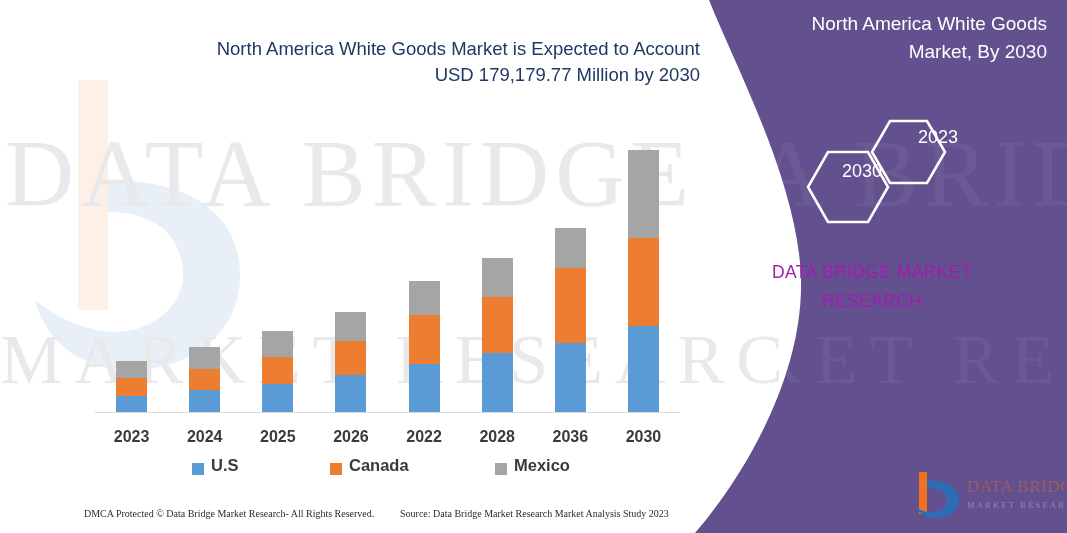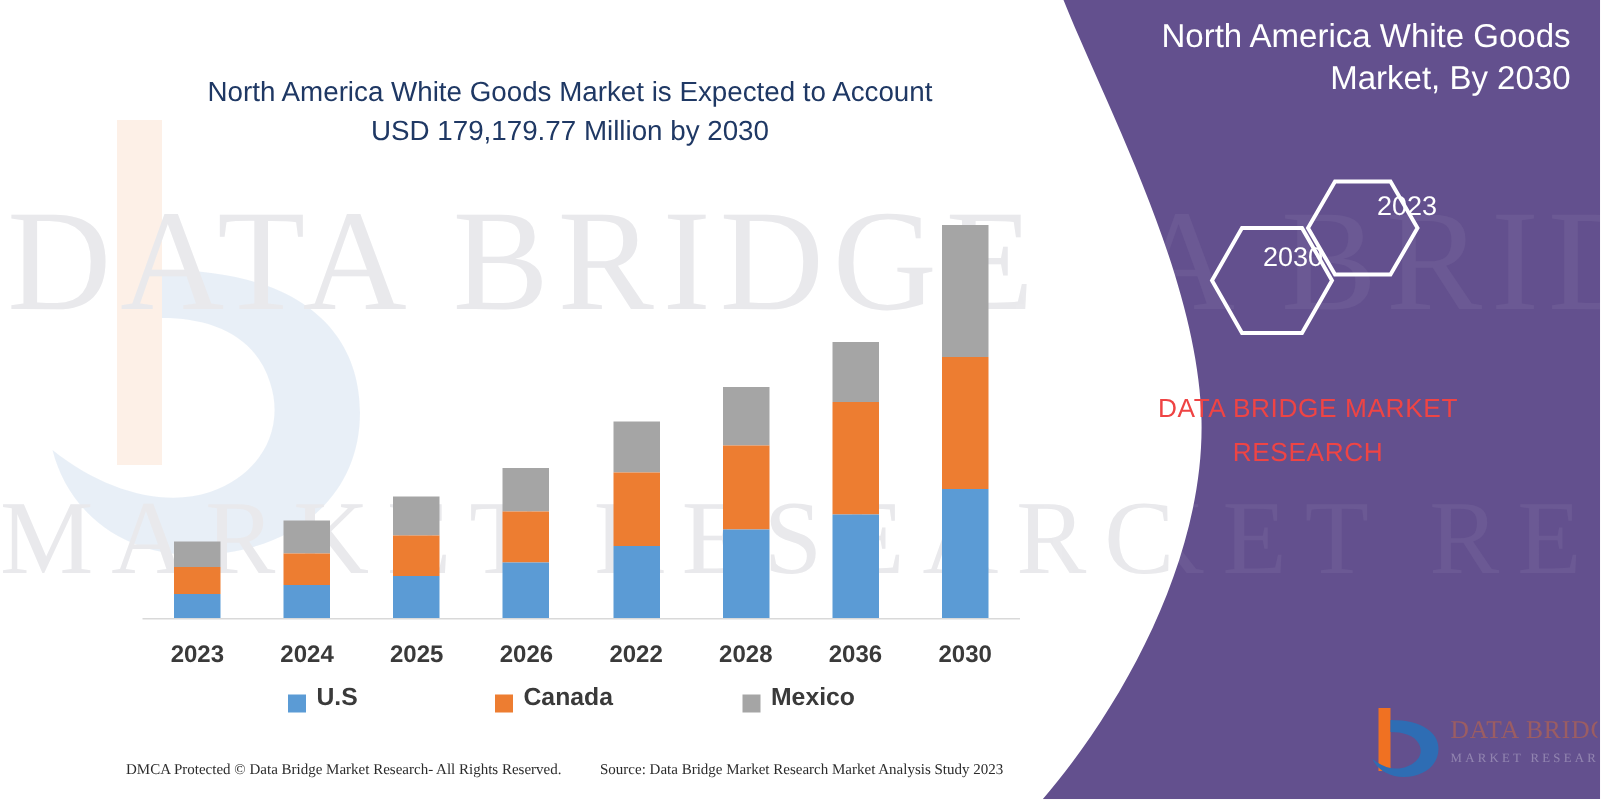--- a/index.html
+++ b/index.html
@@ -50,26 +50,25 @@
   }
   .wm-top { top: 118px; font-size: 96px; }
   .wm-bot { top: 320px; font-size: 70px; letter-spacing: 12px; }
 
   
   .chart-title {
     position: absolute;
     left: 60px;
     top: 36px;
     width: 640px;
-    text-align: center;
+    text-align: right;
     color: #1f3864;
     font-size: 18.5px;
     line-height: 26px;
     font-weight: 400;
-    margin-top: 12px;
   }
 
   .plot {
     position: absolute;
     left: 95px;
     top: 120px;
     width: 585px;
     height: 293px;
   }
   .axis-line {
@@ -165,21 +164,21 @@
     left: 0; top: 0;
     width: 390px; height: 533px;
   }
   .purple-title {
     position: absolute;
     left: 90px;
     top: 10px;
     width: 280px;
     text-align: right;
     color: #ffffff;
-    font-size: 22px;
+    font-size: 19px;
     line-height: 28px;
     font-weight: 400;
   }
   .hex-wrap {
     position: absolute;
     left: 108px;
     top: 104px;
     width: 230px;
     height: 120px;
   }
@@ -192,21 +191,21 @@
   }
   .hex-2030-label { left: 57px; top: 57px; }
   .hex-2023-label { left: 133px; top: 23px; }
 
   .brand {
     position: absolute;
     left: 45px;
     top: 258px;
     width: 300px;
     text-align: center;
-    color: #ef4444;
+    color: #a21caf;
     font-size: 17.5px;
     line-height: 29px;
     letter-spacing: 0.4px;
   }
 
   .logo {
     position: absolute;
     left: 228px;
     top: 466px;
     width: 160px;

